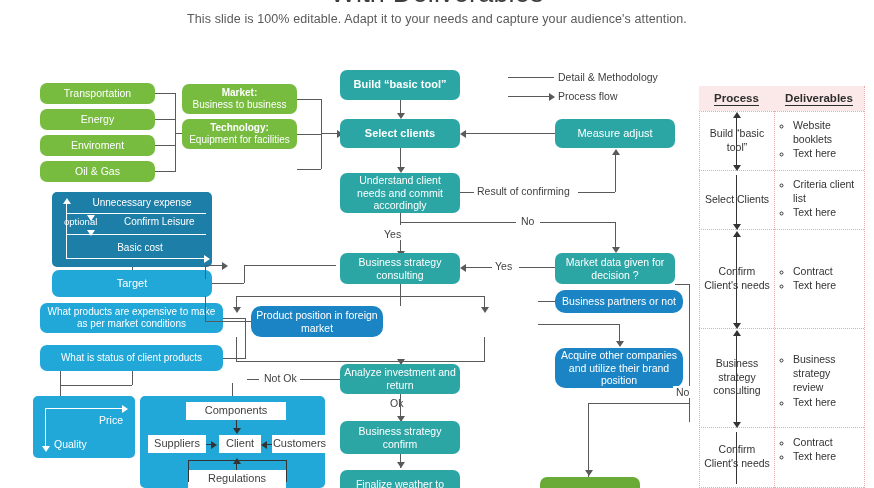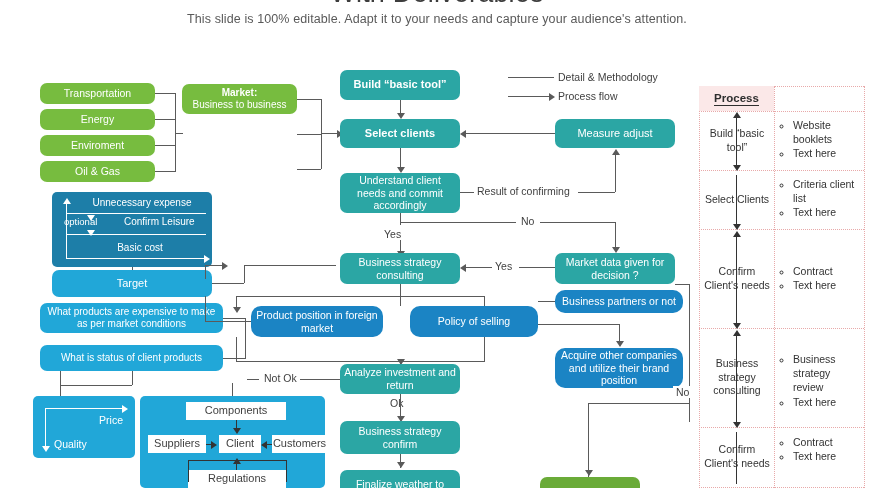--- a/index.html
+++ b/index.html
@@ -114,20 +114,24 @@
   <div class="ln lnh" style="left:155px;top:119px;width:20px;"></div>
   <div class="ln lnh" style="left:155px;top:145px;width:20px;"></div>
   <div class="ln lnh" style="left:155px;top:171px;width:20px;"></div>
   <div class="ln lnv" style="left:175px;top:93px;height:79px;"></div>
   <div class="ln lnh" style="left:175px;top:133px;width:8px;"></div>
 
   <div class="node green" style="left:182px;top:84px;width:115px;height:30px;font-size:10px;flex-direction:column;">
     <b>Market:</b>
     <span>Business to business</span>
     </div>
+  <div class="node green" style="left:182px;top:119px;width:115px;height:30px;font-size:10px;flex-direction:column;">
+    <b>Technology:</b>
+    <span>Equipment  for facilities</span>
+    </div>
 
   <div class="ln lnh" style="left:297px;top:99px;width:24px;"></div>
   <div class="ln lnh" style="left:297px;top:134px;width:24px;"></div>
   <div class="ln lnh" style="left:297px;top:169px;width:24px;"></div>
   <div class="ln lnv" style="left:321px;top:99px;height:70px;"></div>
   <div class="ln lnh" style="left:321px;top:133px;width:20px;"></div>
   <div class="arw arw-r" style="left:337px;top:130px;"></div>
 
   <div class="node navy" style="left:52px;top:192px;width:160px;height:75px;border-radius:5px;display:block;">
     <div style="position:relative;width:100%;height:100%;">
@@ -274,23 +278,20 @@
   <div class="ln lnh" style="left:236px;top:296px;width:164px;"></div>
   <div class="ln lnh" style="left:400px;top:296px;width:84px;"></div>
   <div class="ln lnv" style="left:236px;top:296px;height:12px;"></div>
   <div class="arw arw-d" style="left:233px;top:307px;"></div>
   <div class="ln lnv" style="left:484px;top:296px;height:12px;"></div>
   <div class="arw arw-d" style="left:481px;top:307px;"></div>
 
   <div class="node blue" style="left:251px;top:306px;width:132px;height:31px;font-size:10.5px;">
     <span>Product position in foreign market</span>
     </div>
-  <div class="node blue" style="left:410px;top:306px;width:128px;height:31px;font-size:10.5px;">
-    <span>Policy of selling</span>
-    </div>
 
   <div class="node blue" style="left:555px;top:290px;width:128px;height:23px;font-size:10.5px;">
     <span>Business partners or not</span>
     </div>
   <div class="ln lnh" style="left:538px;top:301px;width:17px;"></div>
   <div class="node blue" style="left:555px;top:348px;width:128px;height:40px;font-size:10.5px;">
     <span>Acquire other companies and utilize their brand position</span>
     </div>
   <div class="ln lnh" style="left:538px;top:324px;width:81px;"></div>
   <div class="ln lnv" style="left:619px;top:324px;height:18px;"></div>
@@ -343,20 +344,23 @@
     <div class="hgrid" style="left:0;top:0;width:165px;"></div>
     <div class="hgrid" style="left:0;top:25px;width:165px;"></div>
     <div class="hgrid" style="left:0;top:84px;width:165px;"></div>
     <div class="hgrid" style="left:0;top:143px;width:165px;"></div>
     <div class="hgrid" style="left:0;top:242px;width:165px;"></div>
     <div class="hgrid" style="left:0;top:341px;width:165px;"></div>
     <div class="hgrid" style="left:0;top:401px;width:165px;"></div>
 
     <div class="thead" style="left:0;top:0;width:75px;height:25px;">
       <span>Process</span>
+      </div>
+    <div class="thead" style="left:75px;top:0;width:90px;height:25px;">
+      <span>Deliverables</span>
       </div>
 
     <div class="pcell" style="left:2px;top:25px;width:72px;height:59px;">
       <span>Build “basic tool”</span>
       </div>
     <div class="dcell" style="left:80px;top:32px;width:82px;">
       <ul>
           <li>Website booklets</li>
           <li>Text here</li>
         </ul>

